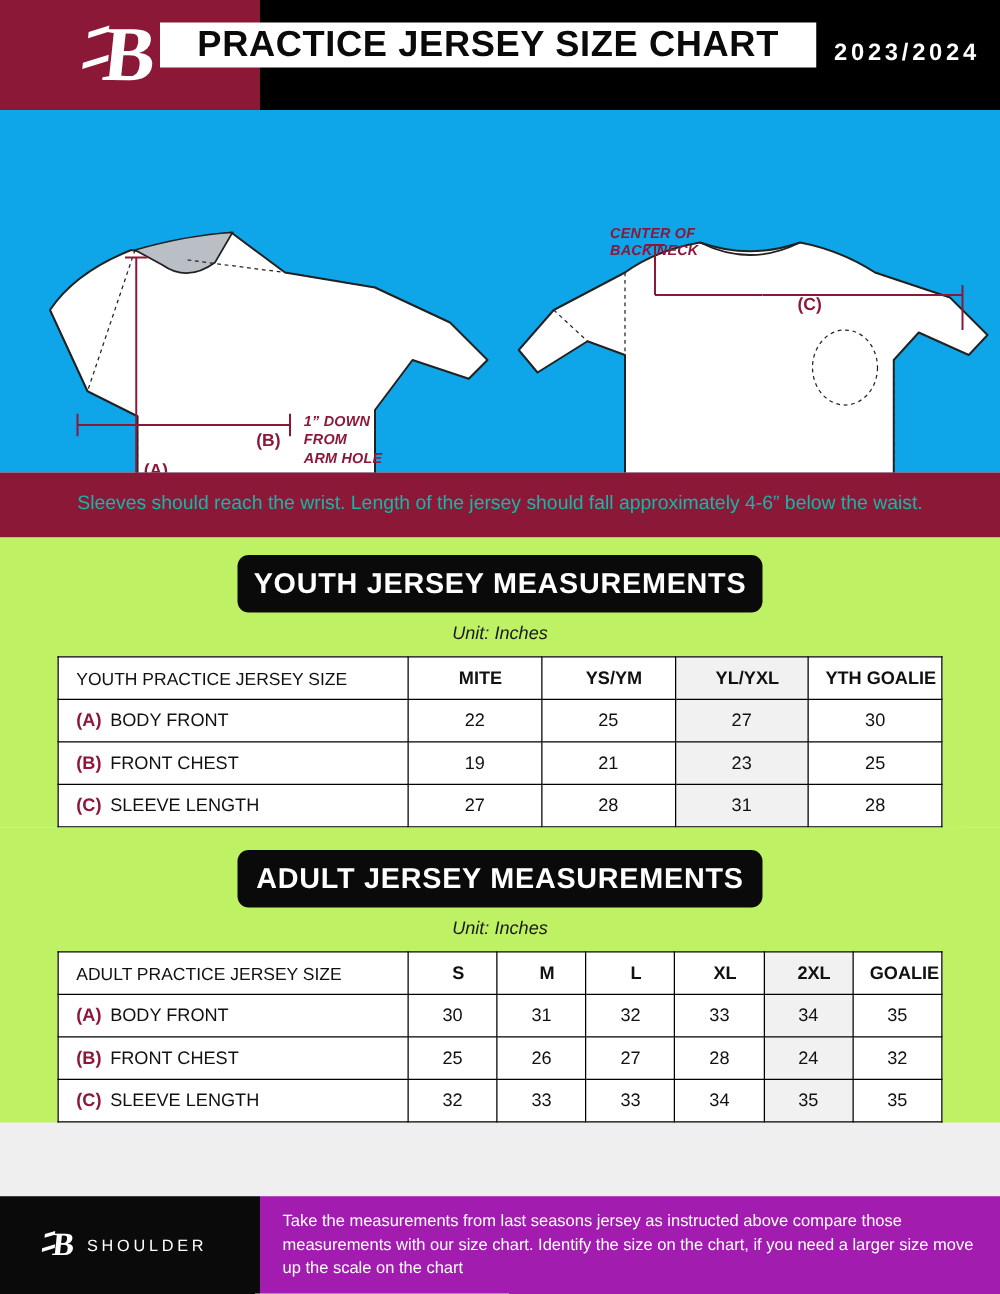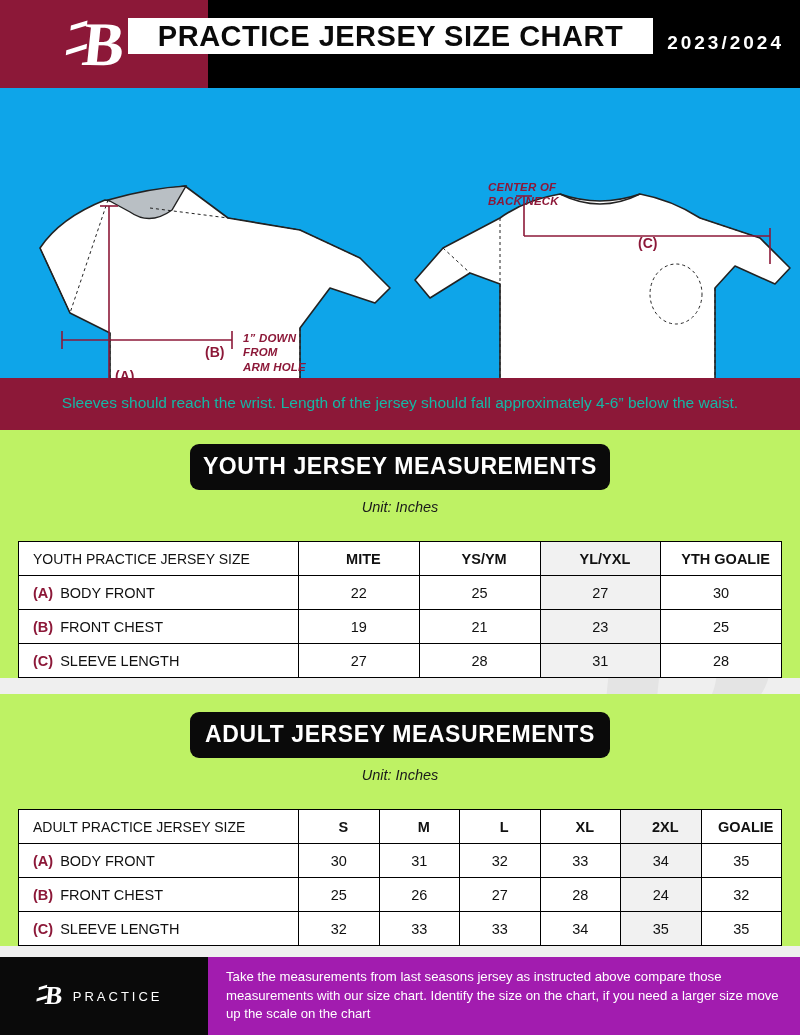--- a/index.html
+++ b/index.html
@@ -136,22 +136,22 @@
   }
   .unit {
     text-align: center;
     font-style: italic;
     font-size: 14.5px;
     color: #1a1a1a;
     padding: 9px 0 10px;
   }
 
   table.size-table {
-    width: 764px;
-    margin: 16px auto;
+    width: 708px;
+    margin: 0 auto;
     border-collapse: collapse;
     background: #ffffff;
     table-layout: fixed;
   }
   table.size-table th, table.size-table td {
     border: 1px solid #000000;
     text-align: center;
     font-size: 14.5px;
     color: #111111;
     height: 34px;
@@ -419,18 +419,18 @@
           <td class="shade">35</td>
           <td>35</td>
         </tr>
       </tbody>
     </table>
   </div>
 
   <div class="footer">
     <div class="footer-left">
       <span class="footer-logo">B</span>
-      <span class="footer-brand">PRACTICE</span>
+      <span class="footer-brand">SHOULDER</span>
     </div>
     <div class="footer-right">Take the measurements from last seasons jersey as instructed above compare those measurements  with our size chart. Identify the size on the chart, if you need a larger size move up the scale on the chart</div>
   </div>
 
 </div>
 
 </body></html>

